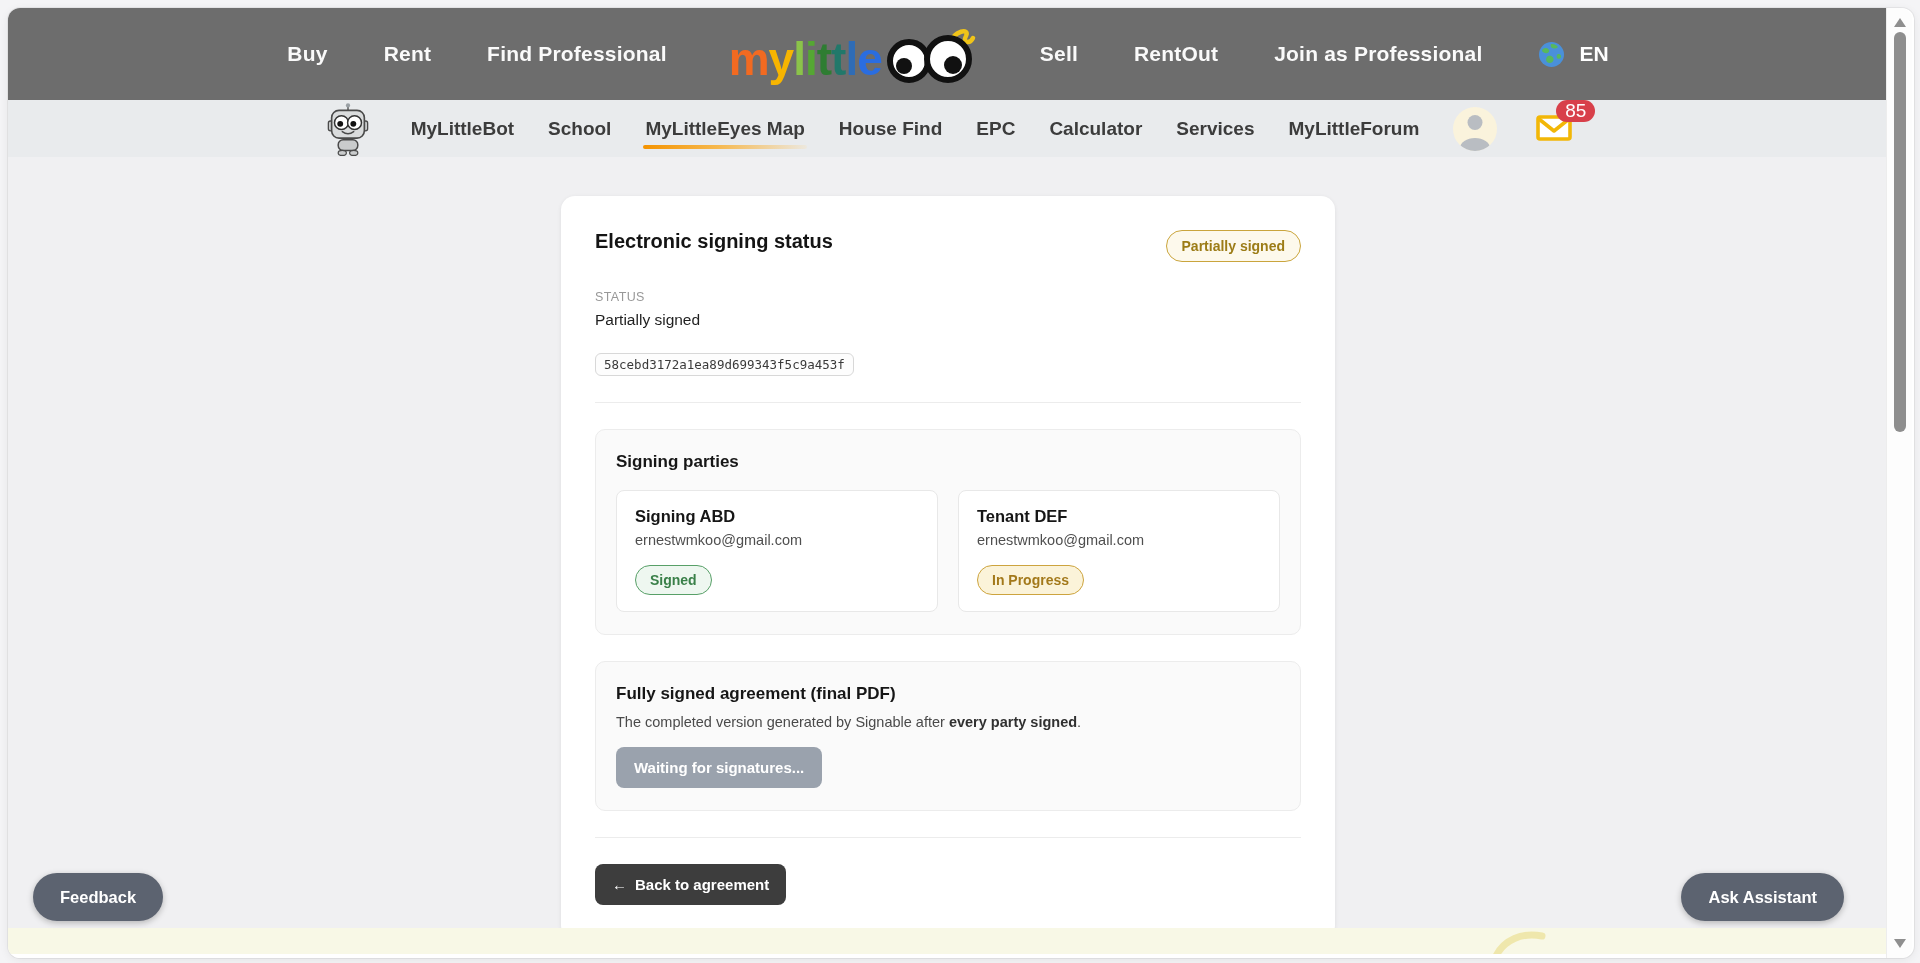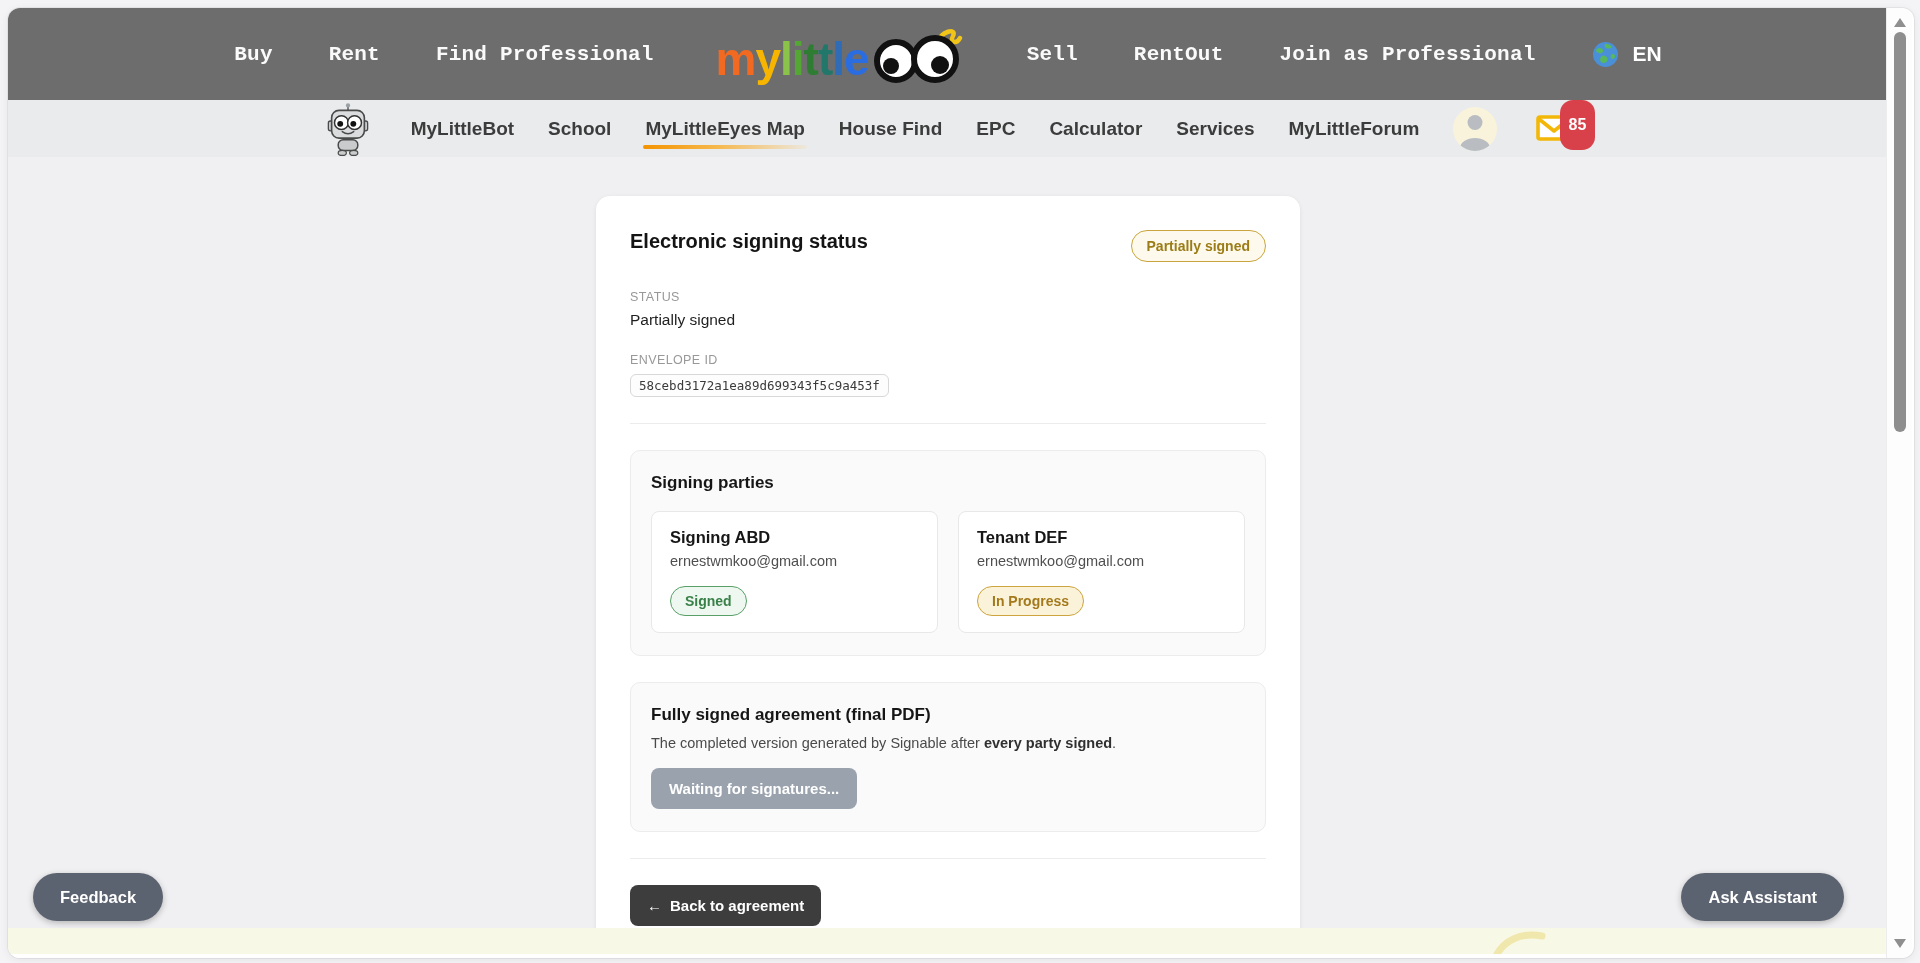--- a/index.html
+++ b/index.html
@@ -7,45 +7,45 @@
   body { background:#f4f4f6; font-family:"Liberation Sans","DejaVu Sans",sans-serif; position:relative; }
 
   .window { position:absolute; left:8px; top:8px; width:1906px; height:950px;
             border-radius:12px; overflow:hidden; background:#ffffff;
             box-shadow:0 0 0 1px rgba(0,0,0,0.05), 0 2px 10px rgba(0,0,0,0.07);
             display:flex; flex-direction:column; padding-right:26px; }
 
   
   .topbar { height:92px; background:#6d6d6d; display:flex; align-items:center;
             justify-content:center; gap:56px; flex:none; }
-  .topbar a { color:#fafafa; font-size:21px; font-weight:700; text-decoration:none; letter-spacing:.2px; cursor:pointer;font-family:Liberation Mono, monospace; }
+  .topbar a { color:#fafafa; font-size:21px; font-weight:700; text-decoration:none; letter-spacing:.2px; cursor:pointer; }
   .logo { display:flex; align-items:flex-end; margin:0 6px; cursor:pointer; }
   .logo-word { font-size:46px; font-weight:800; letter-spacing:-1px; line-height:1; }
   .logo-eyes { margin-left:2px; margin-bottom:-2px; }
   .lang-group { display:flex; align-items:center; gap:14px; }
   .lang-label { color:#fff; font-size:21px; font-weight:700; }
 
   
   .subnav { height:57px; background:#e9ebed; display:flex; align-items:center;
             justify-content:center; gap:34px; flex:none; position:relative; }
   .subnav .nav-item { color:#3c3c3c; font-size:19px; font-weight:700; text-decoration:none;
             position:relative; cursor:pointer; white-space:nowrap; }
   .nav-item.active .tab-underline { position:absolute; left:-2px; right:-2px; bottom:-9px; height:4px;
             border-radius:3px; background:linear-gradient(to right,#f49300,#f6b84d 45%,rgba(247,223,178,.25)); }
   .robot { width:50px; height:54px; margin-right:4px; margin-top:2px; }
   .avatar { width:44px; height:44px; border-radius:50%; background:#faf3dc; position:relative; overflow:hidden; cursor:pointer; }
   .avatar .head { position:absolute; left:50%; top:8px; transform:translateX(-50%); width:15px; height:15px; border-radius:50%; background:#b9bdc2; }
   .avatar .shoulders { position:absolute; left:50%; bottom:-7px; transform:translateX(-50%); width:30px; height:20px; border-radius:50% 50% 0 0; background:#b9bdc2; }
   .mail-wrap { position:relative; margin-left:4px; cursor:pointer; }
   .mail-badge { position:absolute; top:-12px; right:-22px; background:#d8404a; color:#fff;
-            font-size:16px; font-weight:700; padding:16px 9px; border-radius:13px; }
+            font-size:19px; font-weight:400; padding:0 9px; border-radius:13px; }
 
   
   .main { flex:1; background:#f0f0f2; position:relative; overflow:hidden; }
-  .card { width:704px; margin:39px auto 0; background:#fff; border-radius:14px;
+  .card { width:774px; margin:39px auto 0; background:#fff; border-radius:14px;
           box-shadow:0 1px 4px rgba(0,0,0,0.08); padding:34px; }
   .card-head { display:flex; justify-content:space-between; align-items:flex-start; }
   .card-title { font-size:20px; font-weight:700; color:#141414; }
   .pill { display:inline-block; border-radius:999px; font-weight:700; }
   .pill.partial { border:1.5px solid #caa53d; color:#9c7c16; background:#fdf9ec; font-size:14px; padding:7px 15px; }
   .fields { display:grid; grid-template-columns:1fr 1fr; margin-top:28px; row-gap:24px; }
   .f-label { font-size:12.5px; color:#989898; letter-spacing:.4px; margin-bottom:7px; }
   .f-value { font-size:15.5px; color:#1f1f1f; }
   .code-box { display:inline-block; font-family:"DejaVu Sans Mono","Liberation Mono",monospace;
           font-size:12.5px; color:#3a3a3a; border:1px solid #d8d8d8; background:#fdfdfd;
@@ -172,21 +172,20 @@
         <h1 class="card-title">Electronic signing status</h1>
         <span class="pill partial">Partially signed</span>
       </div>
 
       <div class="fields">
         <div>
           <div class="f-label">STATUS</div>
           <div class="f-value">Partially signed</div>
         </div>
         <div style="grid-column:1 / span 2;">
-          <div class="f-label">ENVELOPE ID</div>
           <span class="code-box">58cebd3172a1ea89d699343f5c9a453f</span>
         </div>
       </div>
 
       <hr class="divider">
 
       <section class="panel">
         <h2 class="panel-title">Signing parties</h2>
         <div class="party-row">
           <div class="party-card">

